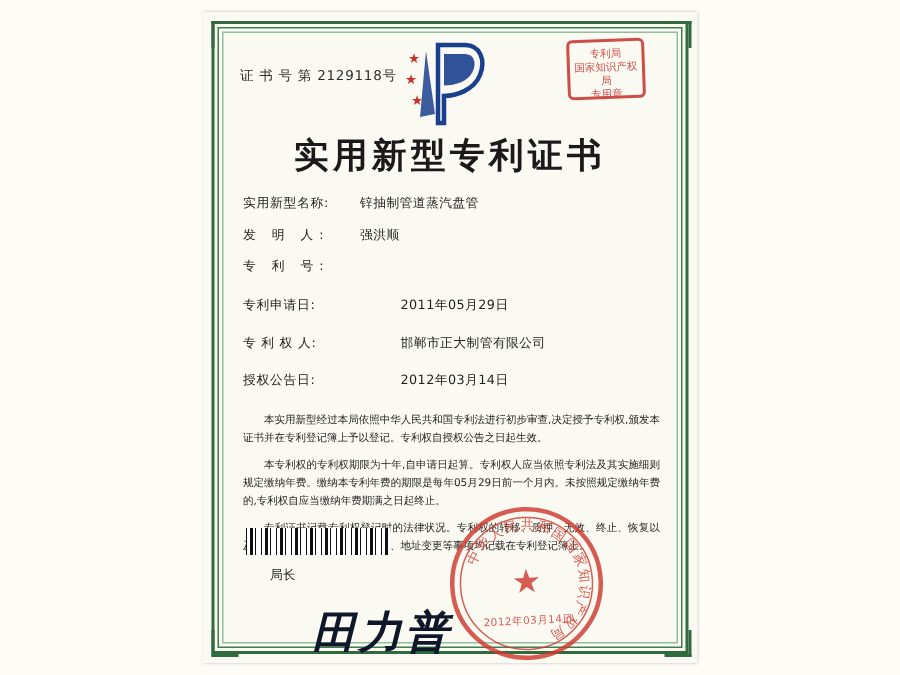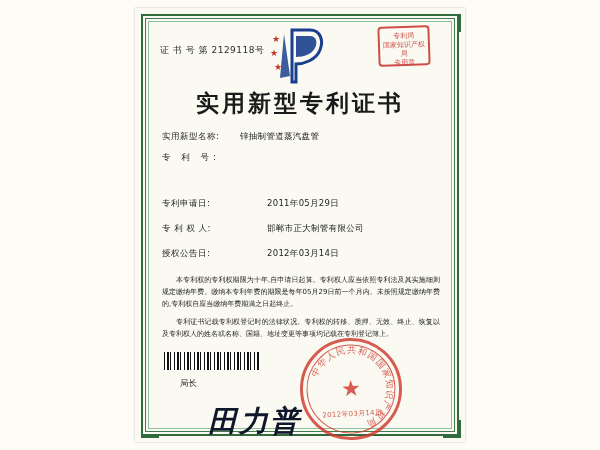--- a/index.html
+++ b/index.html
@@ -295,20 +295,24 @@
     专利局<br>国家知识产权局<br>专用章
   </div>
 
   <div class="main-title">实用新型专利证书</div>
 
   <div class="fields">
     <div class="field-row">
       <div class="field-label">实用新型名称:</div>
       <div class="field-value">锌抽制管道蒸汽盘管</div>
     </div>
+    <div class="field-row spaced">
+      <div class="field-label">发 明 人:</div>
+      <div class="field-value">强洪顺</div>
+    </div>
     <div class="field-row spaced wide">
       <div class="field-label">专 利 号:</div>
     </div>
   </div>
 
   <div class="dates">
     <div class="field-row">
       <div class="field-label">专利申请日:</div>
       <div class="field-value">2011年05月29日</div>
     </div>
@@ -316,20 +320,21 @@
       <div class="field-label">专 利 权 人:</div>
       <div class="field-value">邯郸市正大制管有限公司</div>
     </div>
     <div class="field-row">
       <div class="field-label">授权公告日:</div>
       <div class="field-value">2012年03月14日</div>
     </div>
   </div>
 
   <div class="body-text">
+    <p>本实用新型经过本局依照中华人民共和国专利法进行初步审查,决定授予专利权,颁发本证书并在专利登记簿上予以登记。专利权自授权公告之日起生效。</p>
     <p>本专利权的专利权期限为十年,自申请日起算。专利权人应当依照专利法及其实施细则规定缴纳年费。缴纳本专利年费的期限是每年05月29日前一个月内。未按照规定缴纳年费的,专利权自应当缴纳年费期满之日起终止。</p>
     <p>专利证书记载专利权登记时的法律状况。专利权的转移、质押、无效、终止、恢复以及专利权人的姓名或名称、国籍、地址变更等事项均记载在专利登记簿上。</p>
   </div>
 
   <div class="barcode"></div>
 
   <div class="director">局长</div>
   <div class="signature">田力普</div>
 
   <div class="round-seal">

